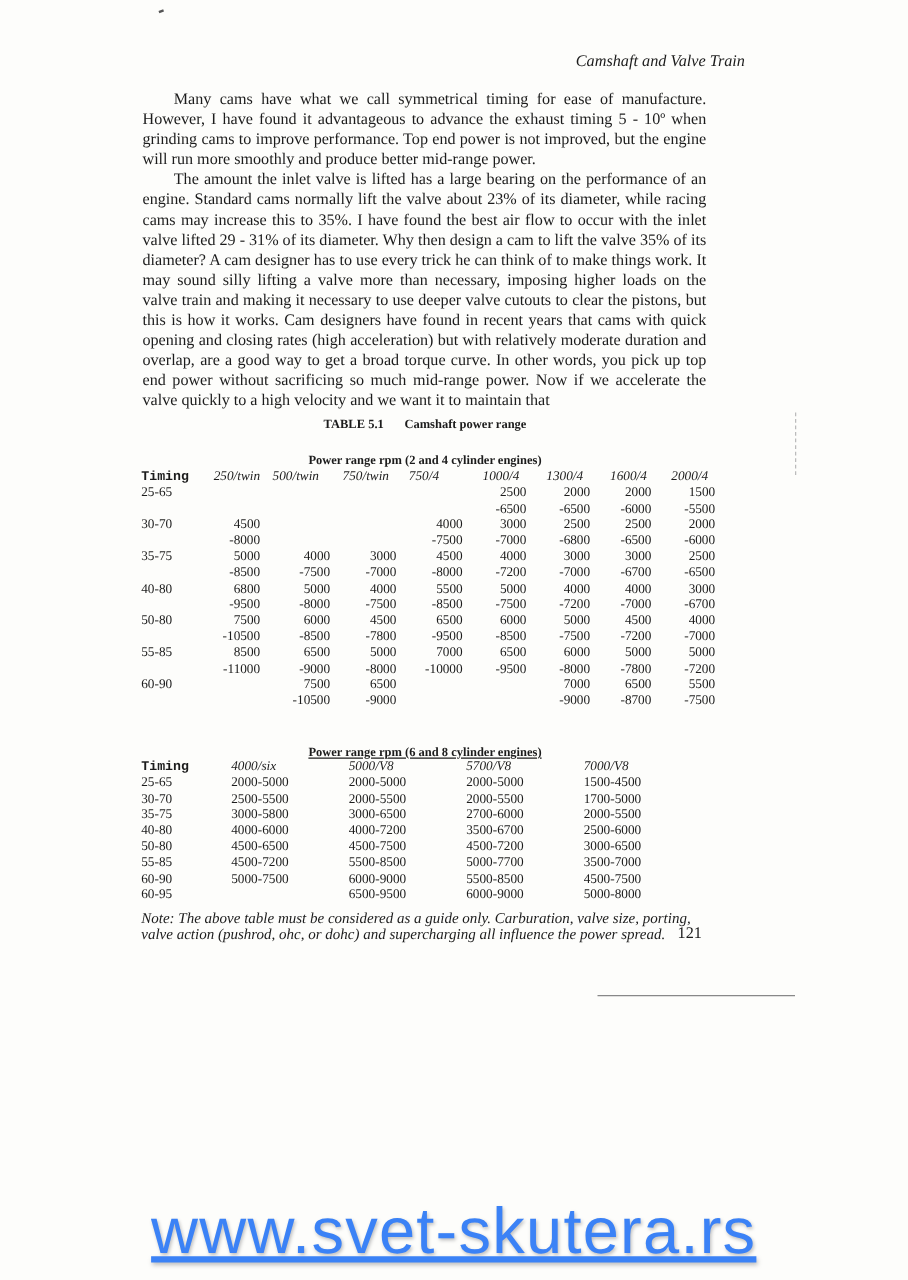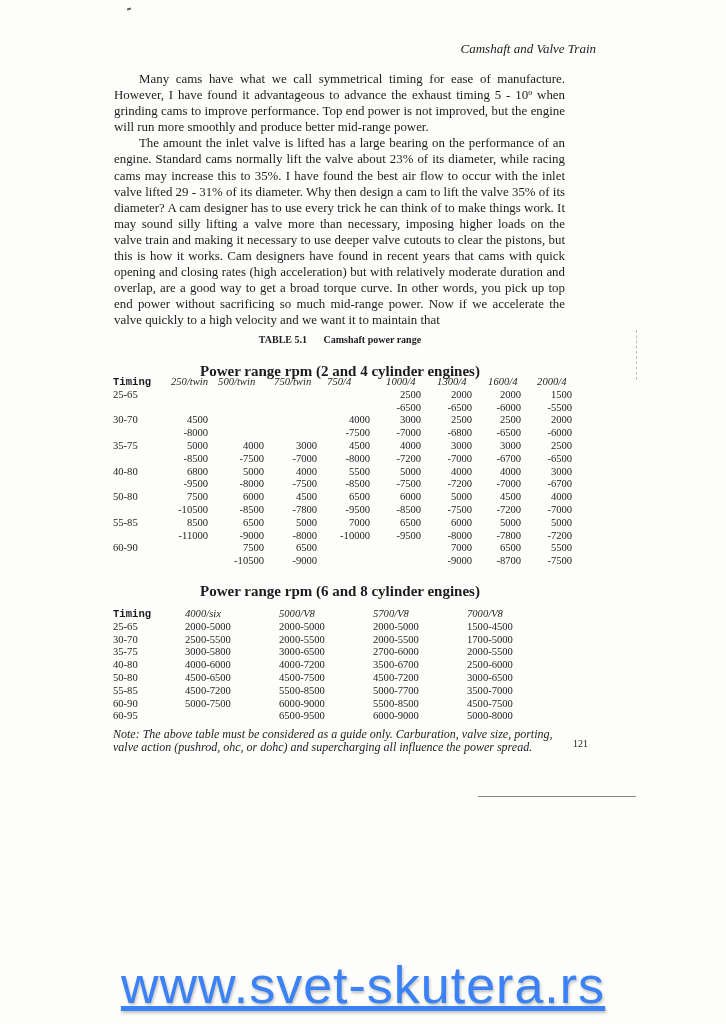--- a/index.html
+++ b/index.html
@@ -7,32 +7,32 @@
       width: 726px; height: 1024px; background: #fdfdfb; position: relative; overflow: hidden;
       font-family: "Liberation Serif", "DejaVu Serif", serif; color: #1c1c1c;
     }
     .mark { position: absolute; left: 127px; top: 8px; width: 4px; height: 2px; background: #555; transform: rotate(-20deg); }
     .running-head { position: absolute; right: 130px; top: 41px; font-style: italic; font-size: 13px; }
     .body-text { position: absolute; left: 114px; top: 71px; width: 451px; font-size: 12.9px; line-height: 16.1px; text-align: justify; }
     .body-text p { margin: 0; }
     .body-text p.indent { text-indent: 25px; }
     .table-title { position: absolute; left: 0; width: 680px; top: 334px; text-align: center; font-weight: bold; font-size: 10px; }
     .table-title .num { margin-right: 14px; }
-    .sub-title { position: absolute; width: 680px; left: 0; text-align: center; font-weight: bold; font-size: 15px; }
+    .sub-title { position: absolute; width: 680px; left: 0; text-align: center; font-weight: bold; font-size: 10px; }
     table.t1, table.t2 { position: absolute; border-collapse: collapse; font-size: 10.6px; }
     table.t1 { left: 113px; top: 376px; }
     table.t1 td, table.t1 th { padding: 0; height: 12.8px; line-height: 12.8px; white-space: nowrap; }
     table.t1 th { font-weight: normal; font-style: italic; text-align: left; }
     table.t1 th.timing, table.t2 th.timing { font-style: normal; font-weight: bold; font-family: Liberation Mono, monospace; }
     table.t1 td.num { text-align: right; }
     table.t2 { left: 113px; top: 608px; }
     table.t2 td, table.t2 th { padding: 0; height: 12.8px; line-height: 12.8px; white-space: nowrap; text-align: left; }
     table.t2 th { font-weight: normal; font-style: italic; }
     .note { position: absolute; left: 113px; top: 728px; font-size: 12px; font-style: italic; line-height: 13px; width: 440px; }
-    .page-num { position: absolute; left: 573px; top: 738px; font-size: 10px; }
+    .page-num { position: absolute; left: 542px; top: 738px; font-size: 13px; }
     .rule { position: absolute; left: 478px; top: 796px; width: 158px; height: 1px; background: #888; }
     .margin-marks { position: absolute; left: 636px; top: 330px; width: 1px; height: 50px; border-left: 1px dashed #bbb; }
     .watermark {
       position: absolute; left: 0; width: 726px; top: 955px; text-align: center;
       font-family: "Liberation Sans", "DejaVu Sans", sans-serif; font-size: 52px; color: #3b82f6;
       letter-spacing: 1px; text-shadow: 1px 2px 3px #bdbdbd; text-decoration: underline;
     }
   </style>
 </head>
 <body>
@@ -228,21 +228,21 @@
         <td class="num">-9000</td>
         <td class="num"></td>
         <td class="num"></td>
         <td class="num">-9000</td>
         <td class="num">-8700</td>
         <td class="num">-7500</td>
       </tr>
     </tbody>
 </table>
 
-<div class="sub-title" style="top:583px;">Power range rpm (6 and 8 cylinder engines)</div>
+<div class="sub-title" style="top:597px;text-decoration:underline;">Power range rpm (6 and 8 cylinder engines)</div>
 
 <table class="t2">
   <colgroup>
     <col style="width:72px">
       <col style="width:94px">
       <col style="width:94px">
       <col style="width:94px">
       <col style="width:94px">
   </colgroup>
   <thead>

